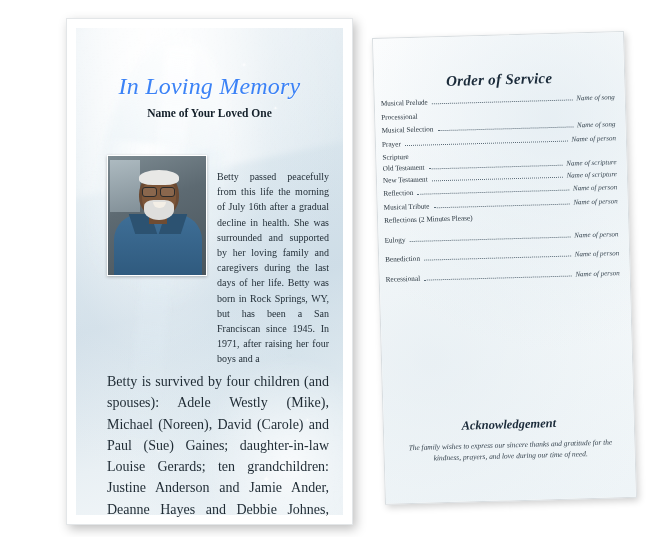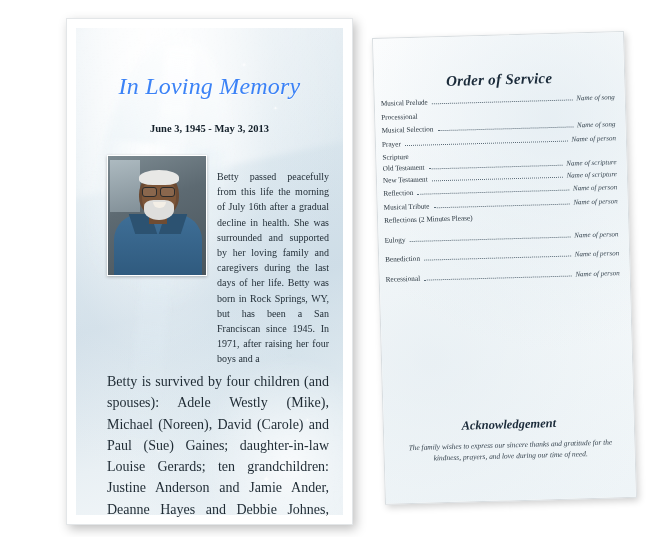--- a/index.html
+++ b/index.html
@@ -413,21 +413,21 @@
       <div class="sparkle" style="left:18%;top:10%">✦</div>
       <div class="sparkle" style="left:62%;top:7%;font-size:6px">✦</div>
       <div class="sparkle" style="left:74%;top:16%;font-size:5px">✦</div>
       <div class="sparkle" style="left:30%;top:86%;font-size:6px">✦</div>
       <div class="sparkle" style="left:70%;top:92%;font-size:8px">✦</div>
       <div class="sparkle" style="left:86%;top:80%;font-size:5px">✦</div>
     </div>
 
     <div class="front-content">
       <div class="memory-title">In Loving Memory</div>
-      <div class="loved-dates">June 3, 1945 - May 3, 2013</div>
+      <div class="loved-name">Name of Your Loved One</div>
 
       <div class="photo">
         <div class="ph-wall"></div>
         <div class="ph-win"></div>
         <div class="ph-body"></div>
         <div class="ph-collar-l"></div>
         <div class="ph-collar-r"></div>
         <div class="ph-neck"></div>
         <div class="ph-head"></div>
         <div class="ph-face"></div>

